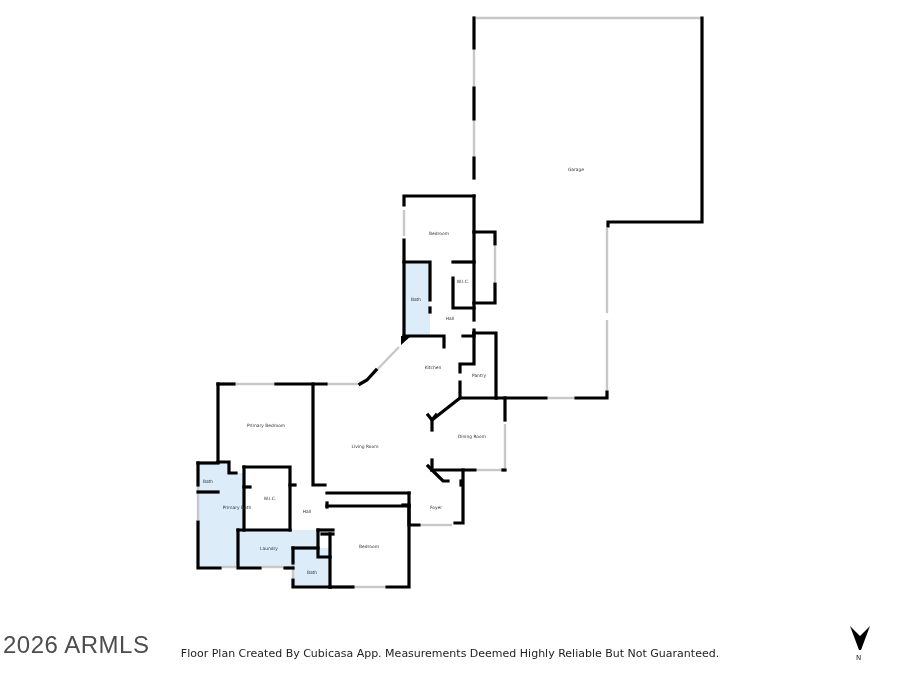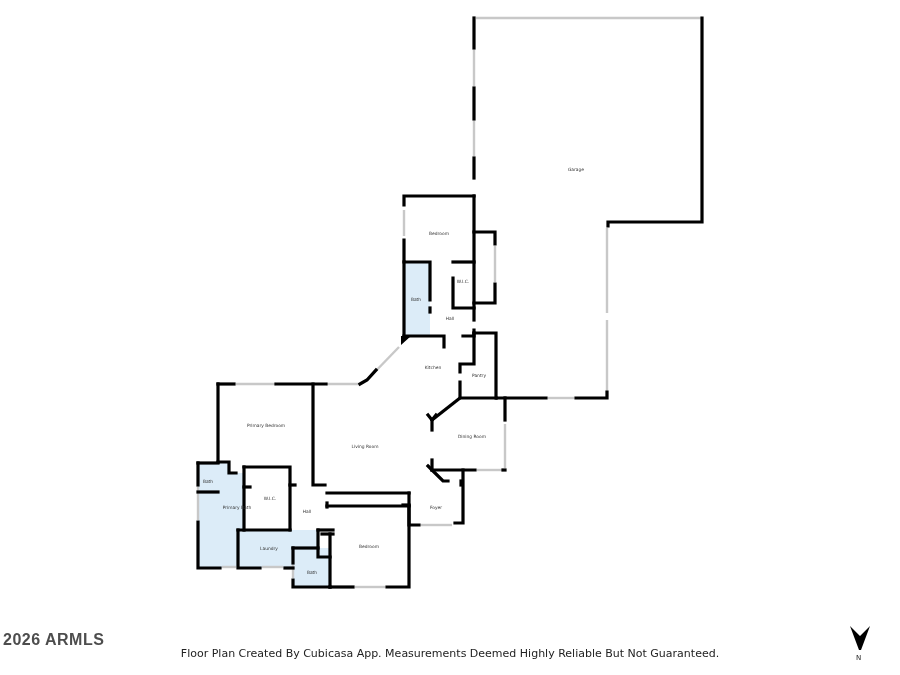--- a/index.html
+++ b/index.html
@@ -2,21 +2,21 @@
 <html><head>
   <meta charset="utf-8">
   <style>
     html, body { margin: 0; padding: 0; background: #ffffff; }
     body { width: 900px; height: 675px; position: relative; overflow: hidden; font-family: "DejaVu Sans", sans-serif; }
     #plan { position: absolute; left: 0; top: 0; width: 900px; height: 675px; }
     .wall { stroke: #000; stroke-width: 3.2; fill: none; stroke-linecap: square; }
     .win { stroke: #c8c8c8; stroke-width: 2.4; fill: none; }
     .wet { fill: #dcecf8; stroke: none; }
     .room-label { font-family: "DejaVu Sans", sans-serif; font-size: 4.4px; fill: #333; text-anchor: middle; dominant-baseline: middle; }
-    .watermark { position: absolute; left: 3px; top: 631px; font-family: "Liberation Sans", sans-serif; font-size: 16px; color: #4d4d4d; letter-spacing: 0.5px; font-weight: 700; }
+    .watermark { position: absolute; left: 3px; top: 631px; font-family: "Liberation Sans", sans-serif; font-size: 24px; color: #4d4d4d; letter-spacing: 0.5px; font-weight: 400; }
     .disclaimer { position: absolute; left: 0; width: 900px; top: 647px; text-align: center; font-family: "DejaVu Sans", sans-serif; font-size: 11px; color: #222; }
     .compass { position: absolute; left: 848px; top: 624px; width: 24px; height: 42px; }
     .compass-n { position: absolute; left: 856px; top: 654px; font-family: "DejaVu Sans", sans-serif; font-size: 7px; color: #222; }
   </style>
 </head>
 <body>
 
 <svg id="plan" viewBox="0 0 900 675" xmlns="http://www.w3.org/2000/svg">
 
   <g>

